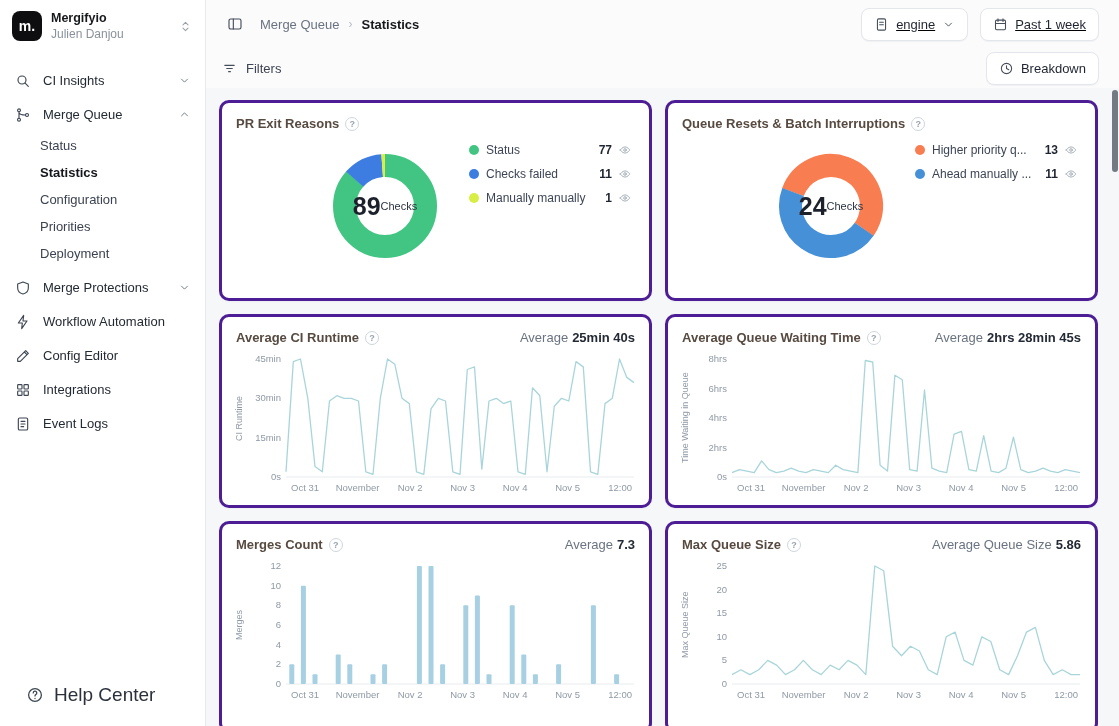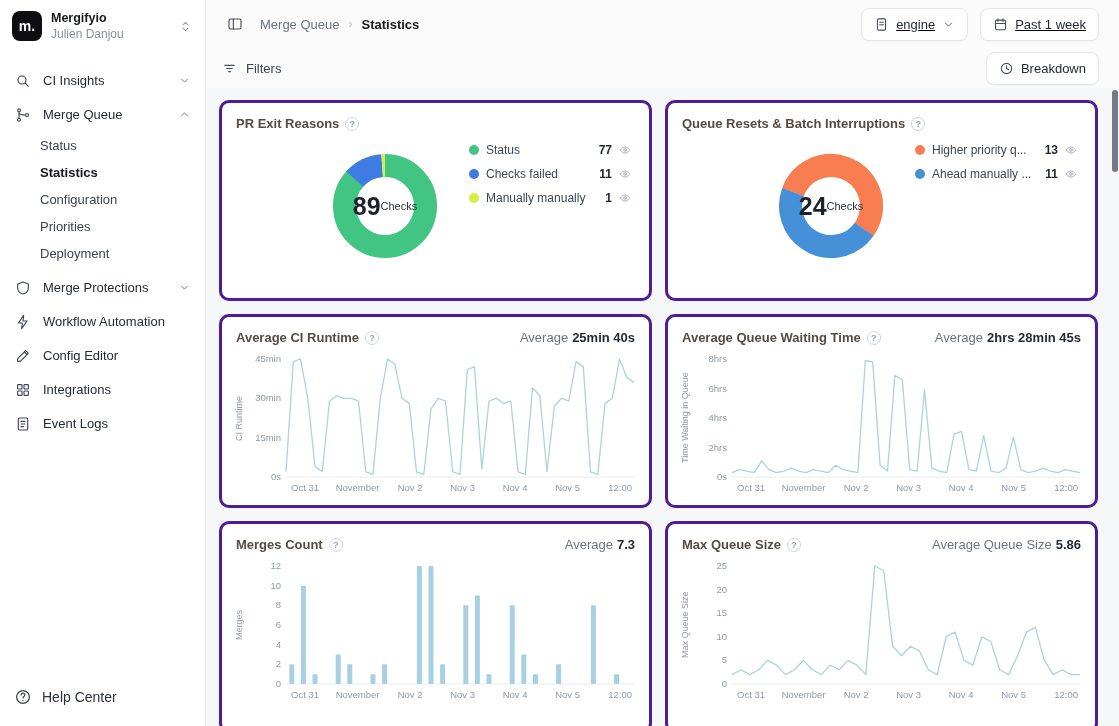--- a/index.html
+++ b/index.html
@@ -16,21 +16,21 @@
   .ws-user { font-size:12px; color:#8a919c; }
   .ws-switch { color:#9aa1ac; display:flex; }
   .nav { margin-top:14px; }
   .nav-item { display:flex; align-items:center; gap:11px; padding:8px 14px; font-size:13px; color:#242a34; cursor:pointer; }
   .nico { width:18px; height:18px; display:flex; align-items:center; justify-content:center; color:#3d4653; }
   .nlabel { flex:1; white-space:nowrap; }
   .nchev { margin-left:auto; color:#6a7280; display:flex; }
   .subnav { padding:0 0 4px 0; }
   .sub-item { padding:6px 14px 6px 40px; font-size:13px; color:#3c4350; cursor:pointer; }
   .sub-item.active { font-weight:700; color:#15171c; }
-  .help-row { position:absolute; left:0; right:0; bottom:12px; display:flex; align-items:center; gap:10px; padding:8px 14px; font-size:14px; color:#2b313c; cursor:pointer; }
+  .help-row { position:absolute; left:12px; right:0; bottom:12px; display:flex; align-items:center; gap:10px; padding:8px 14px; font-size:19px; color:#2b313c; cursor:pointer; }
 
   
   .main { flex:1; display:flex; flex-direction:column; background:#fbfbfc; position:relative; }
   .topbar { height:48px; display:flex; align-items:center; gap:12px; padding:0 20px 0 16px; }
   .icon-btn { width:26px; height:26px; display:flex; align-items:center; justify-content:center; color:#49505d; border-radius:6px; cursor:pointer; }
   .crumbs { display:flex; align-items:center; gap:9px; font-size:13px; }
   .crumb { color:#6a7380; cursor:pointer; }
   .crumb.current { color:#17181c; font-weight:600; }
   .crumb-sep { color:#b7bdc7; font-size:12px; }
   .tb-right { margin-left:auto; display:flex; gap:12px;text-decoration:underline; }

